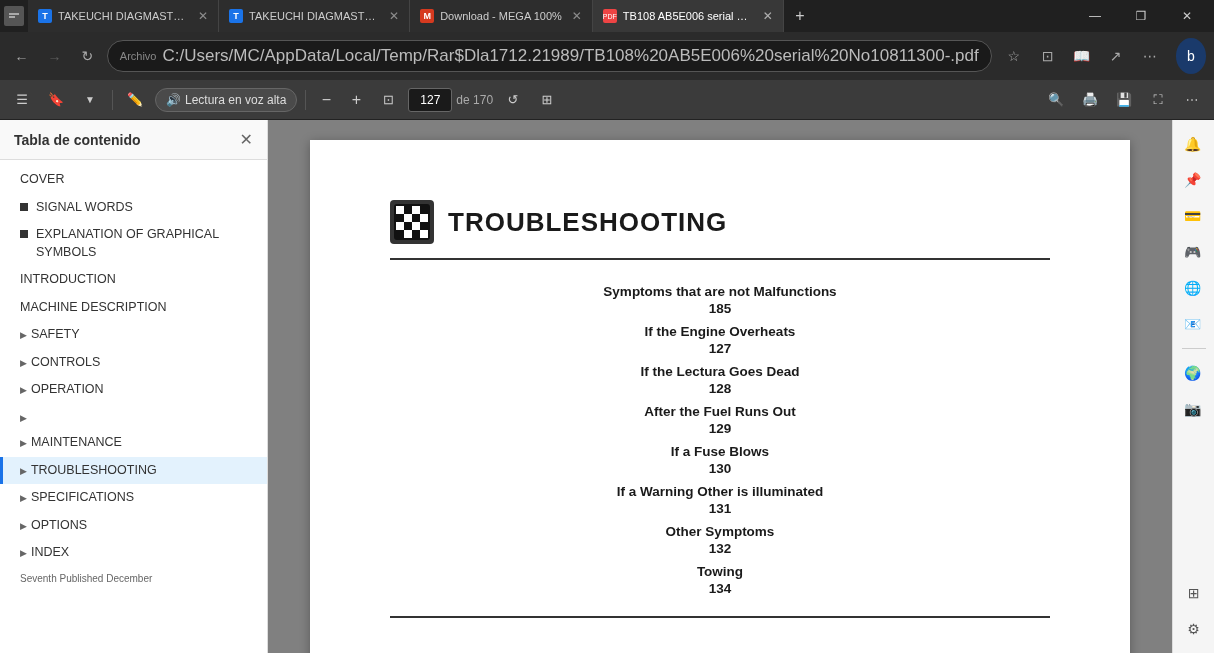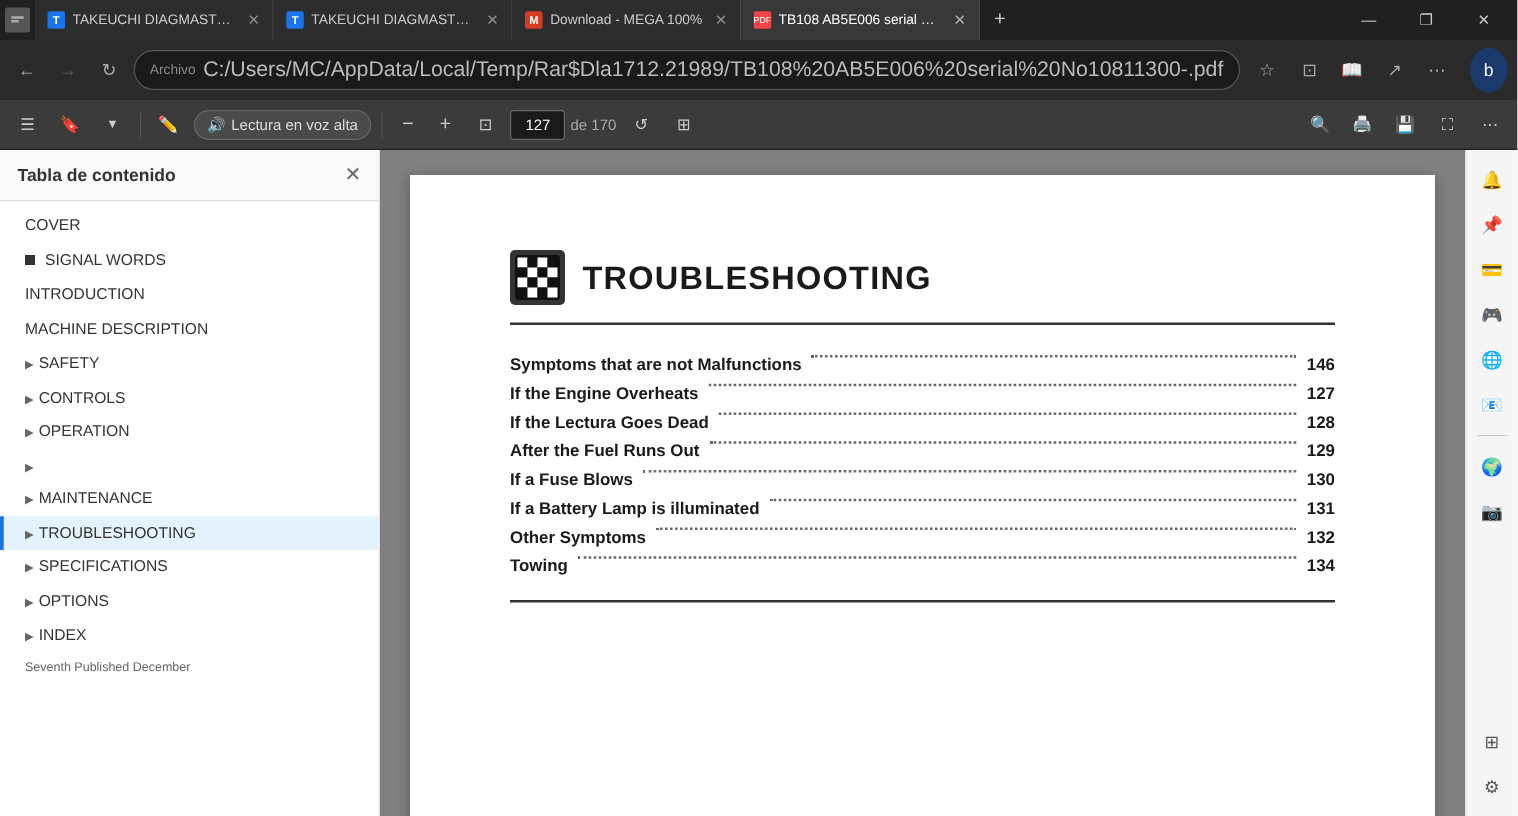--- a/index.html
+++ b/index.html
@@ -82,21 +82,21 @@
 
     
     .main-area {
       display: flex;
       flex: 1;
       overflow: hidden;
     }
 
     
     .sidebar {
-      width: 304px;
+      width: 268px;
       background: #fff;
       border-right: 1px solid #ddd;
       display: flex;
       flex-direction: column;
       flex-shrink: 0;
       overflow: hidden;
     }
     .sidebar-header {
       display: flex;
       align-items: center;
@@ -141,21 +141,21 @@
       gap: 14px;
       margin-bottom: 20px;
       border-bottom: 2px solid #333;
       padding-bottom: 14px;
     }
     .ts-logo {
       width: 44px; height: 44px; background: #333; border-radius: 4px;
       display: flex; align-items: center; justify-content: center; flex-shrink: 0;
     }
     .page-title-main { font-size: 26px; font-weight: 900; color: #1a1a1a; letter-spacing: 1px; }
-    .toc-row { display: flex; align-items: flex-start; padding: 4px 0; }
+    .toc-row { display: flex; align-items: center; padding: 4px 0; flex-direction: column; }
     .toc-row-label { font-size: 13.5px; font-weight: 700; color: #1a1a1a; white-space: nowrap; }
     .toc-row-dots { flex: 1; border-bottom: 2px dotted #666; margin: 0 8px; }
     .toc-row-page { font-size: 13.5px; font-weight: 700; color: #1a1a1a; white-space: nowrap; }
 
     
     .right-sidebar {
       width: 42px;
       background: #f5f5f5;
       border-left: 1px solid #ddd;
       display: flex;
@@ -271,20 +271,24 @@
       <div class="toc-item">
         <span class="toc-label">COVER</span>
       </div>
 
 
       <div class="toc-item">
         <span class="toc-black-square"></span>
         <span class="toc-label">SIGNAL WORDS</span>
       </div>
 
+      <div class="toc-item">
+        <span class="toc-black-square"></span>
+        <span class="toc-label">EXPLANATION OF GRAPHICAL SYMBOLS</span>
+      </div>
 
       <div class="toc-item">
         <span class="toc-label">INTRODUCTION</span>
       </div>
 
       <div class="toc-item">
         <span class="toc-label">MACHINE DESCRIPTION</span>
       </div>
 
 
@@ -366,21 +370,21 @@
           </svg>
         </div>
         <div class="page-title-main">TROUBLESHOOTING</div>
       </div>
 
       <div>
 
         <div class="toc-row">
           <span class="toc-row-label">Symptoms that are not Malfunctions</span>
           <span class="toc-row-dots"></span>
-          <span class="toc-row-page">146</span>
+          <span class="toc-row-page">185</span>
         </div>
 
         <div class="toc-row">
           <span class="toc-row-label">If the Engine Overheats</span>
           <span class="toc-row-dots"></span>
           <span class="toc-row-page">127</span>
         </div>
 
         <div class="toc-row">
           <span class="toc-row-label">If the Lectura Goes Dead</span>
@@ -394,21 +398,21 @@
           <span class="toc-row-page">129</span>
         </div>
 
         <div class="toc-row">
           <span class="toc-row-label">If a Fuse Blows</span>
           <span class="toc-row-dots"></span>
           <span class="toc-row-page">130</span>
         </div>
 
         <div class="toc-row">
-          <span class="toc-row-label">If a Battery Lamp is illuminated</span>
+          <span class="toc-row-label">If a Warning Other is illuminated</span>
           <span class="toc-row-dots"></span>
           <span class="toc-row-page">131</span>
         </div>
 
         <div class="toc-row">
           <span class="toc-row-label">Other Symptoms</span>
           <span class="toc-row-dots"></span>
           <span class="toc-row-page">132</span>
         </div>
 

